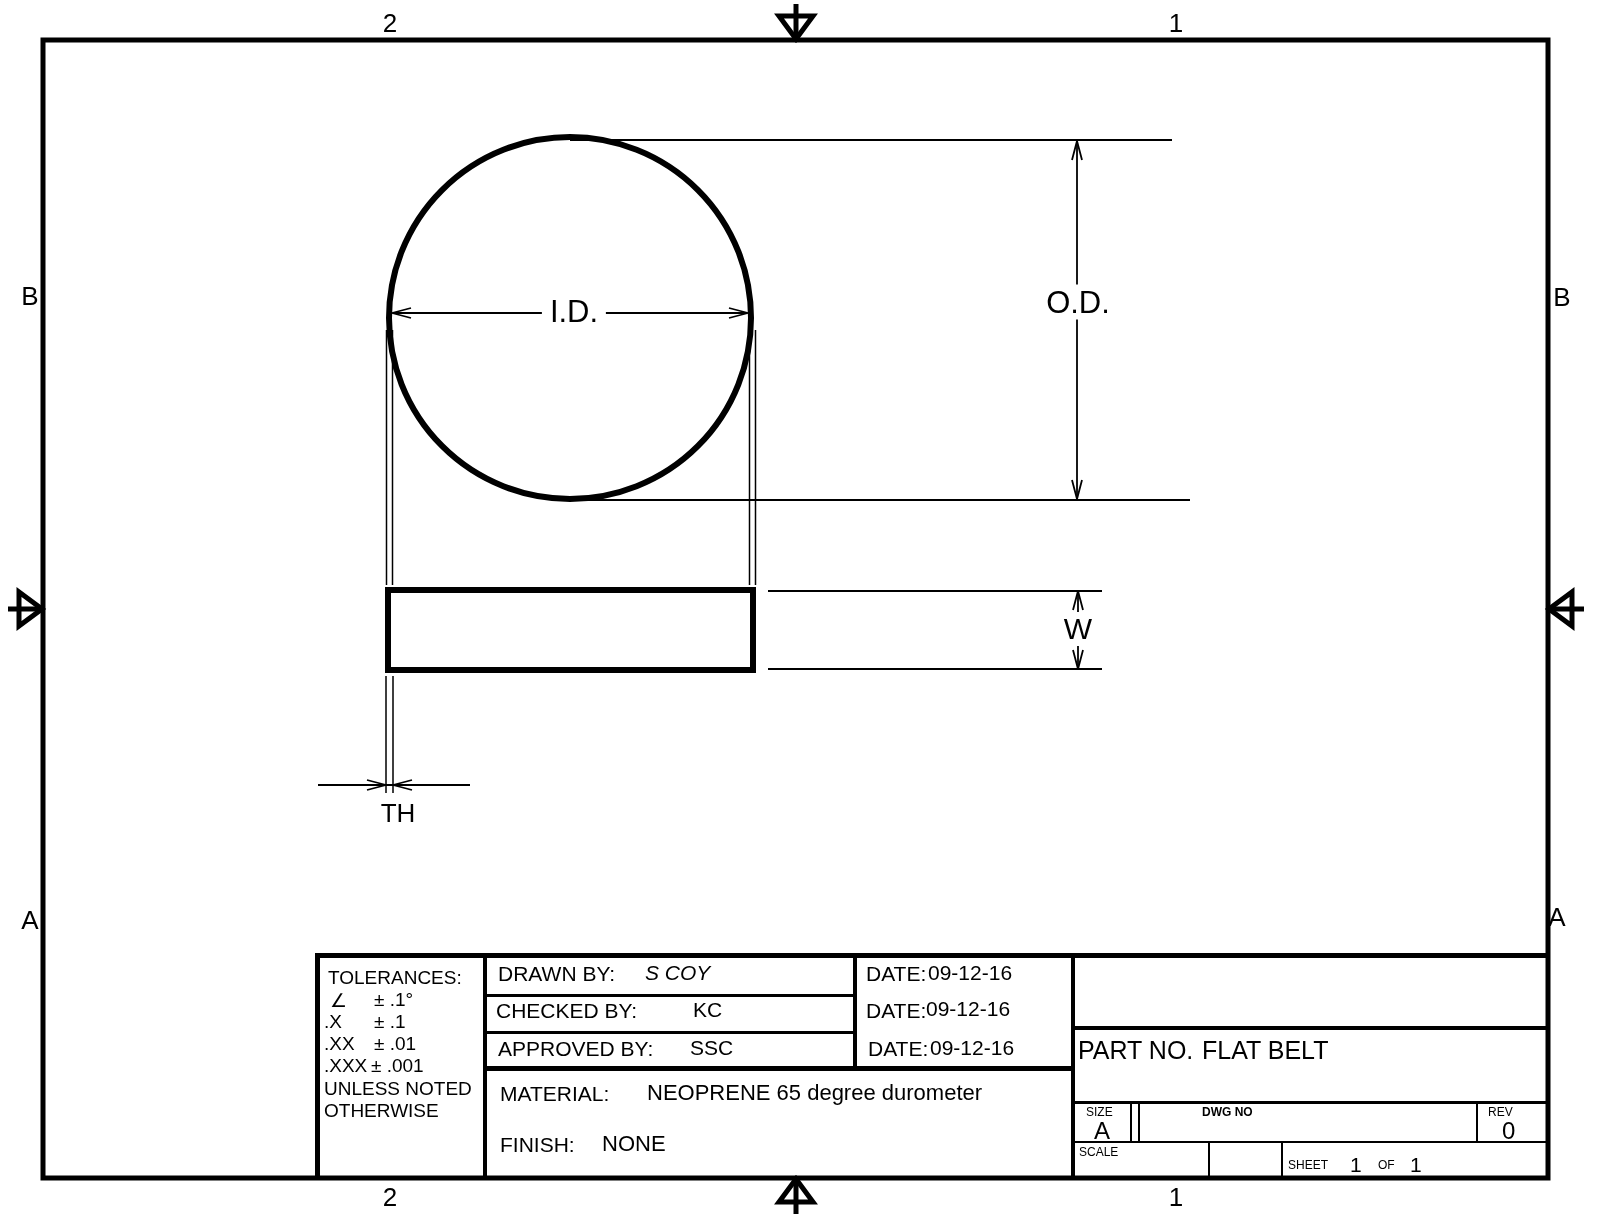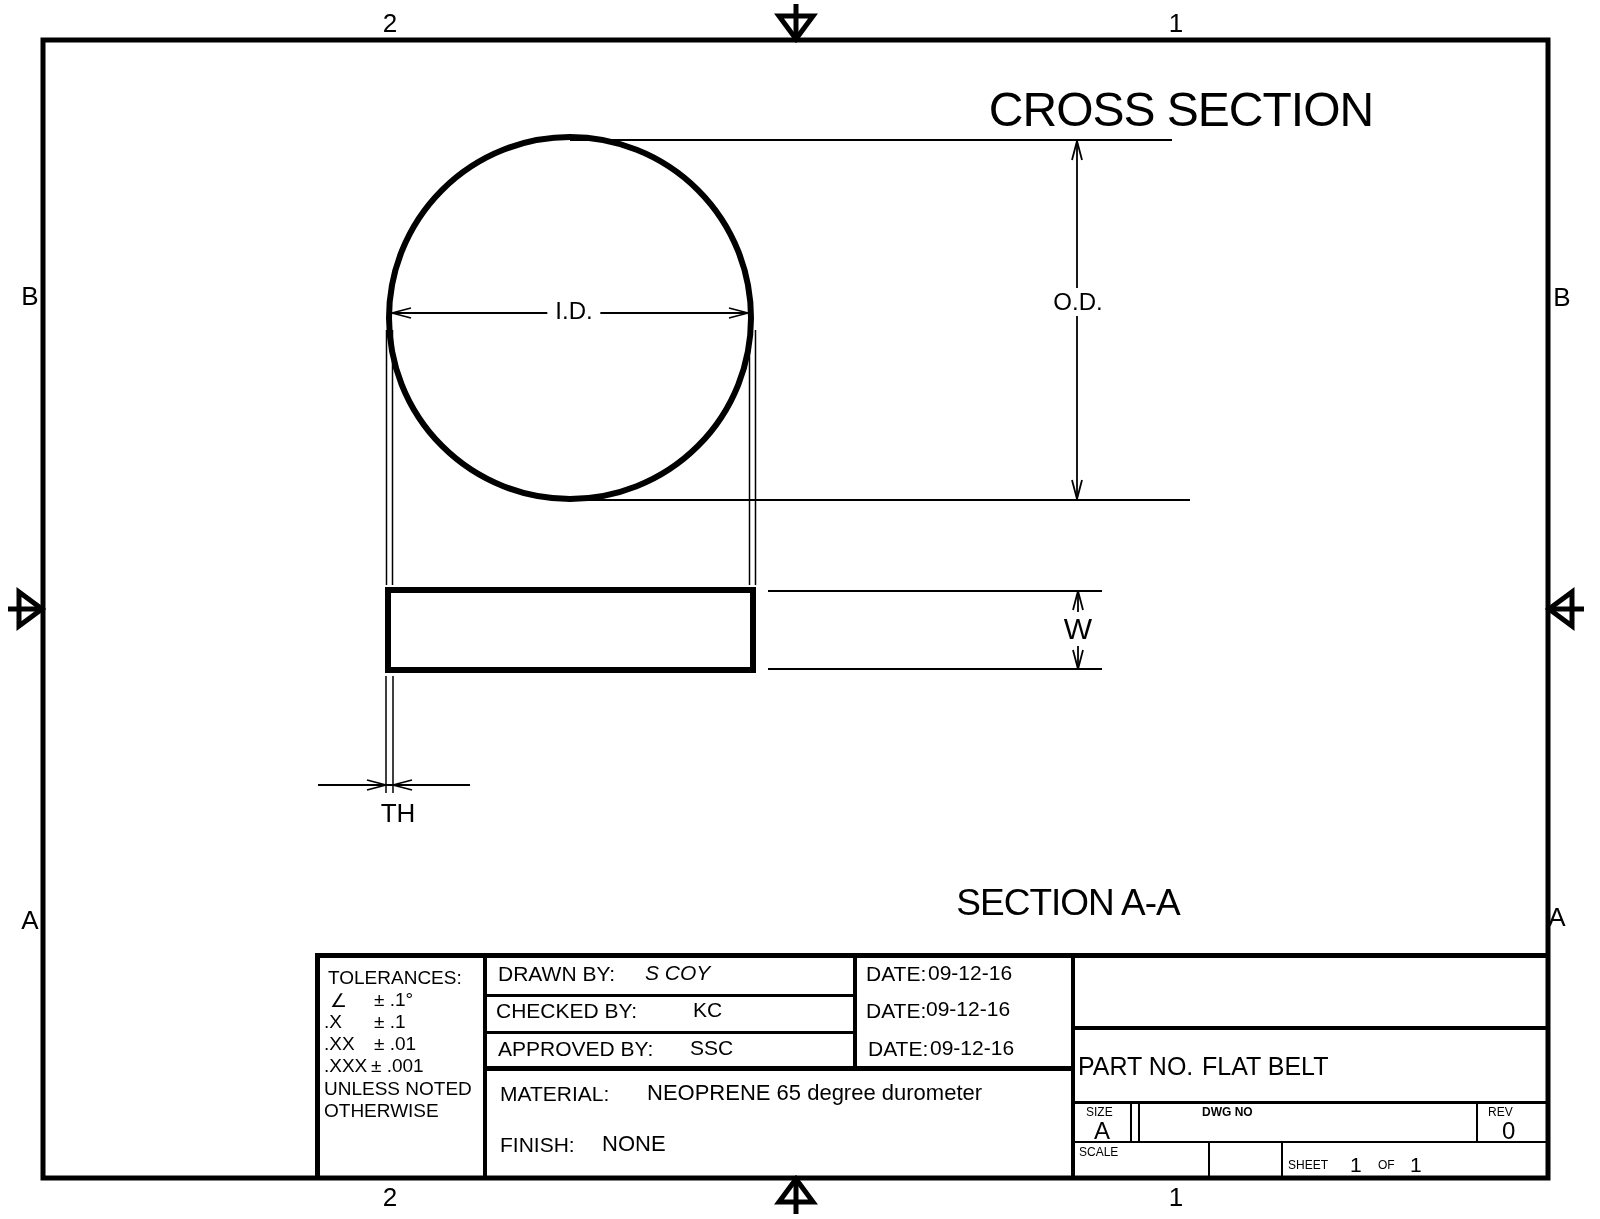--- a/index.html
+++ b/index.html
@@ -8,23 +8,23 @@
   #geom{position:absolute;left:0;top:0;}
   .t{position:absolute;white-space:nowrap;line-height:1;}
   .ctr{position:absolute;transform:translate(-50%,-50%);white-space:nowrap;line-height:1;}
   .dimlbl{background:#ffffff;padding:2px 8px;}
   .ln{position:absolute;background:#000;}
   .f15{font-size:12px;text-align:center;}
   .f19{font-size:19px;}
   .f21{font-size:21px;}
   .f22{font-size:22px;}
   .f24{font-size:24px;}
-  .f25{font-size:25px;margin-top:16px;}
+  .f25{font-size:25px;}
   .f26{font-size:26px;}
-  .f28{font-size:24px;}
+  .f28{font-size:31px;}
   .f30{font-size:30px;}
   .title1{font-size:48px;letter-spacing:-1px;}
   .title2{font-size:37px;letter-spacing:-1px;}
 </style>
 </head>
 <body>
 
 <div id="canvas">
 
   <svg id="geom" width="1600" height="1219" viewBox="0 0 1600 1219">
@@ -74,22 +74,20 @@
 
   <span class="ctr f26" style="left:390px;top:23px;">2</span>
   <span class="ctr f26" style="left:1176px;top:23px;">1</span>
   <span class="ctr f26" style="left:390px;top:1197px;">2</span>
   <span class="ctr f26" style="left:1176px;top:1197px;">1</span>
   <span class="ctr f26" style="left:30px;top:296px;">B</span>
   <span class="ctr f26" style="left:1562px;top:297px;">B</span>
   <span class="ctr f26" style="left:30px;top:920px;">A</span>
   <span class="ctr f26" style="left:1557px;top:917px;">A</span>
 
-  <span class="ctr title1" style="left:1181px;top:110px;">CROSS SECTION</span>
-  <span class="ctr title2" style="left:1068px;top:902px;">SECTION A-A</span>
 
   <span class="ctr f28 dimlbl" style="left:574px;top:311px;">I.D.</span>
   <span class="ctr f28 dimlbl" style="left:1078px;top:302px;">O.D.</span>
   <span class="ctr f30 dimlbl" style="left:1078px;top:629px;">W</span>
   <span class="ctr f26" style="left:398px;top:813px;">TH</span>
 
   <div class="ln" style="left:315px;top:953px;width:1235px;height:5px;"></div>
   <div class="ln" style="left:315px;top:953px;width:5px;height:225px;"></div>
   <div class="ln" style="left:483px;top:953px;width:4px;height:225px;"></div>
   <div class="ln" style="left:853px;top:953px;width:4px;height:116px;"></div>

